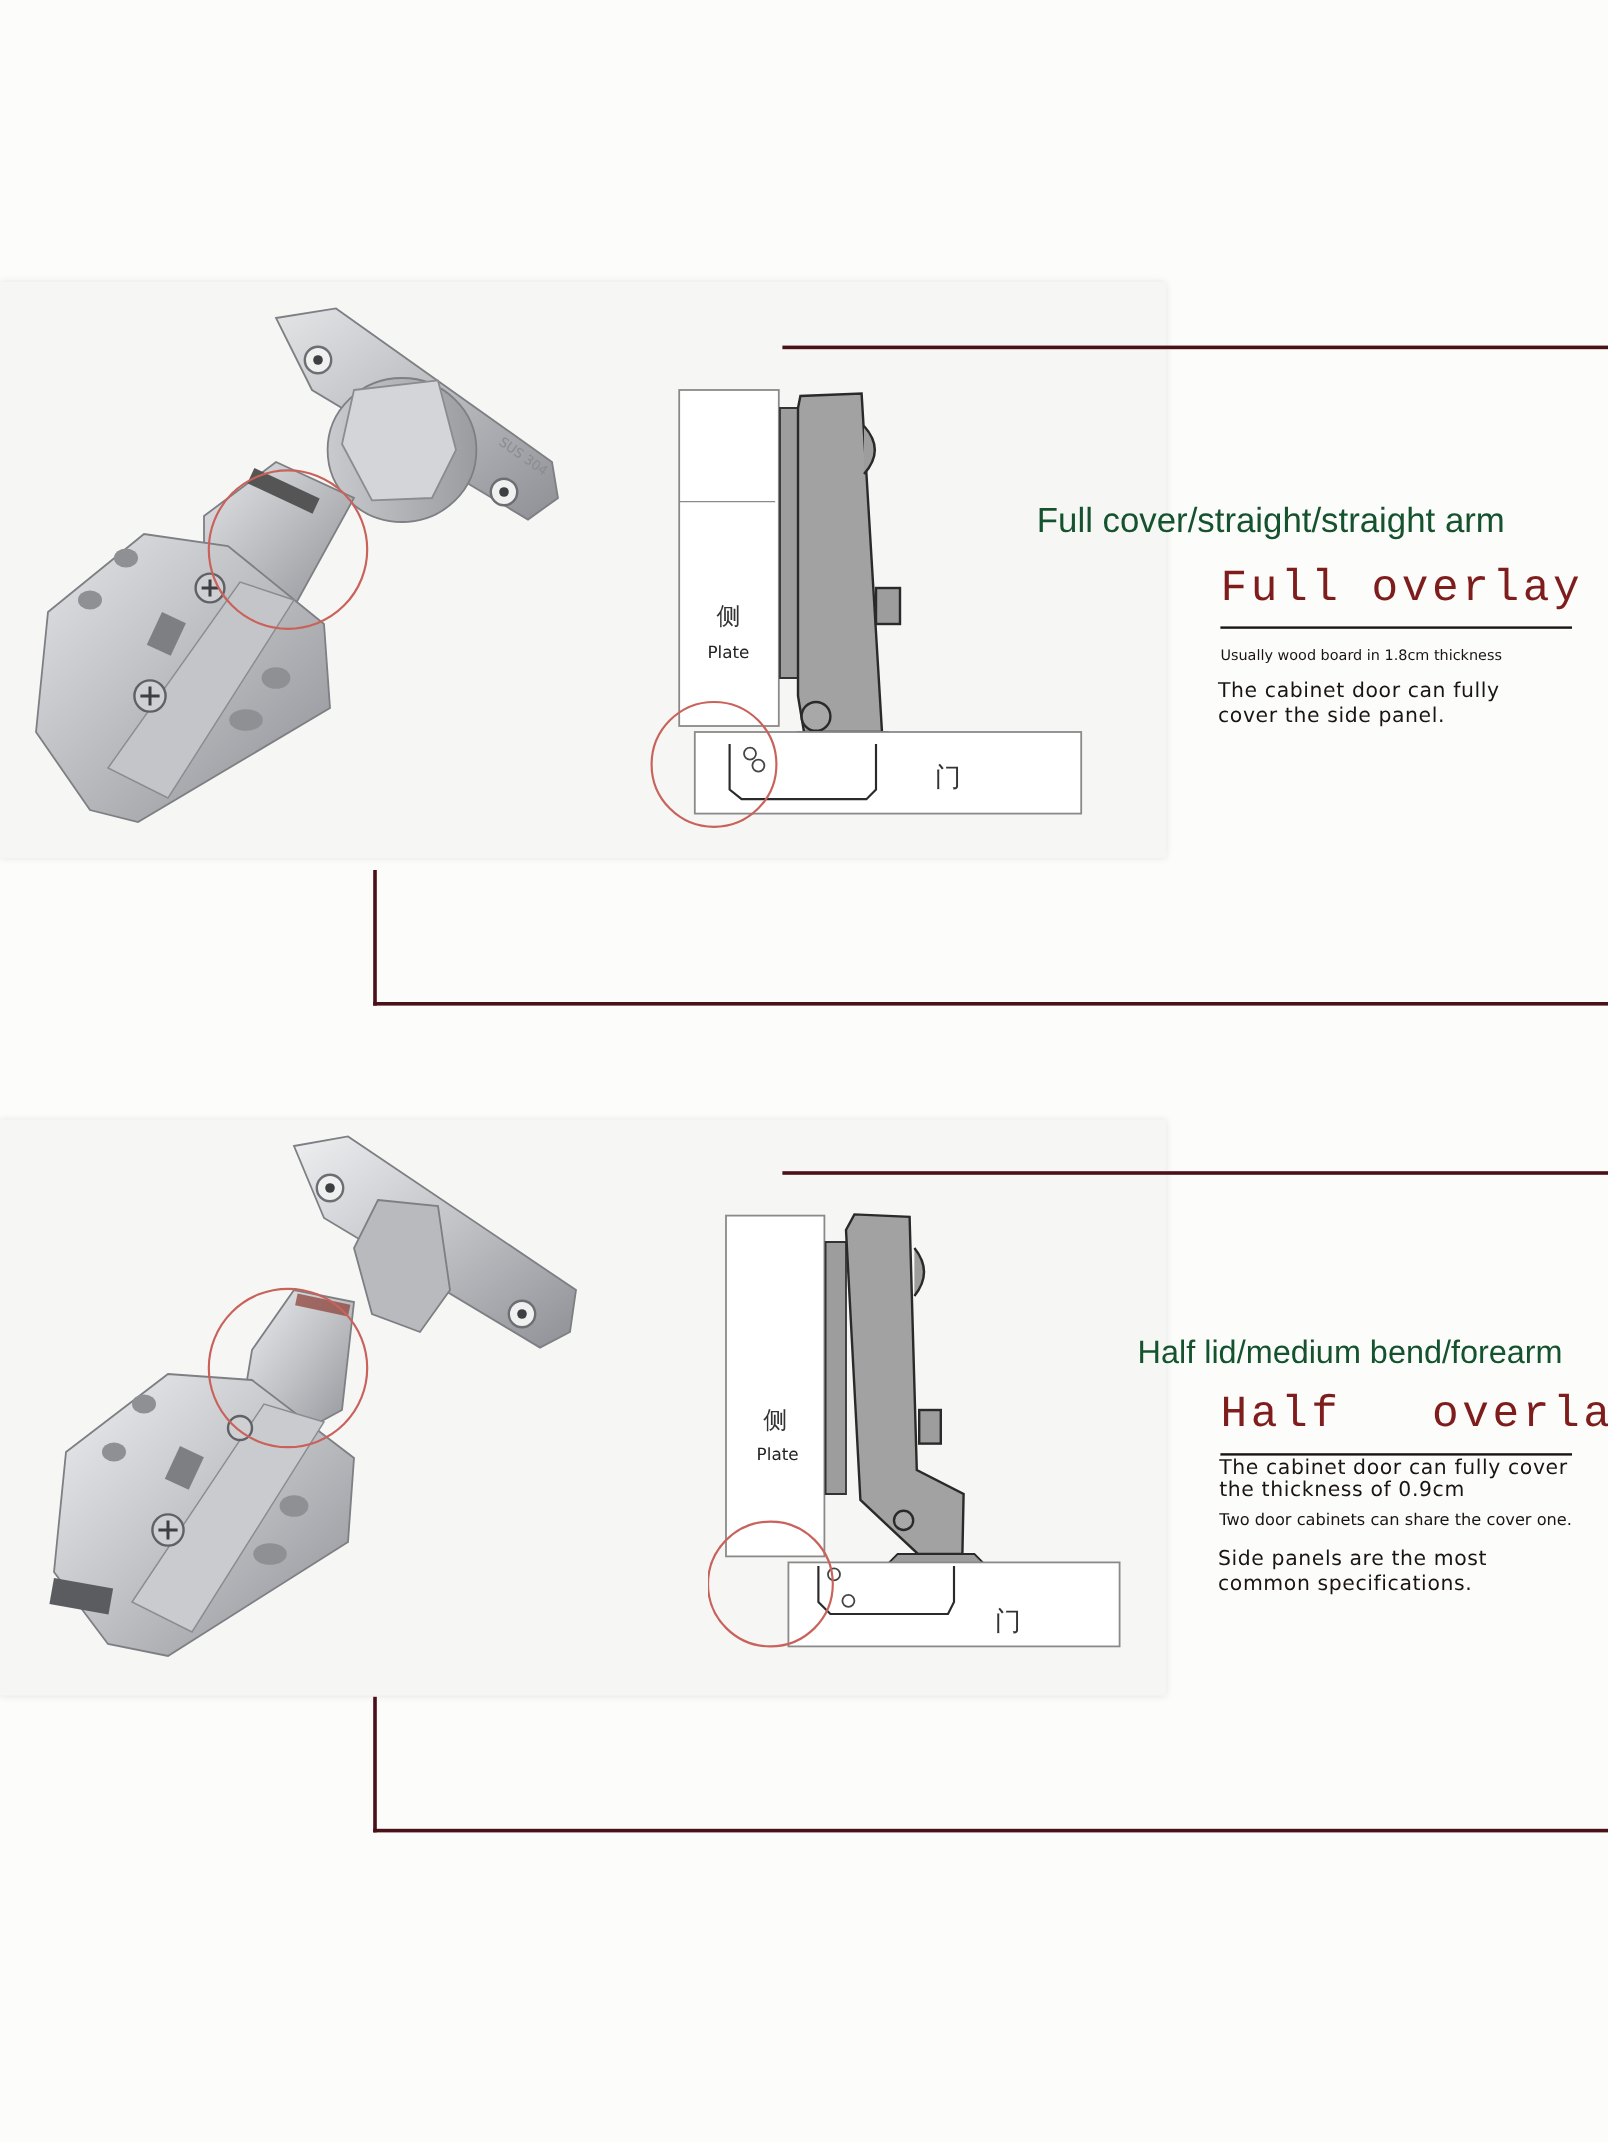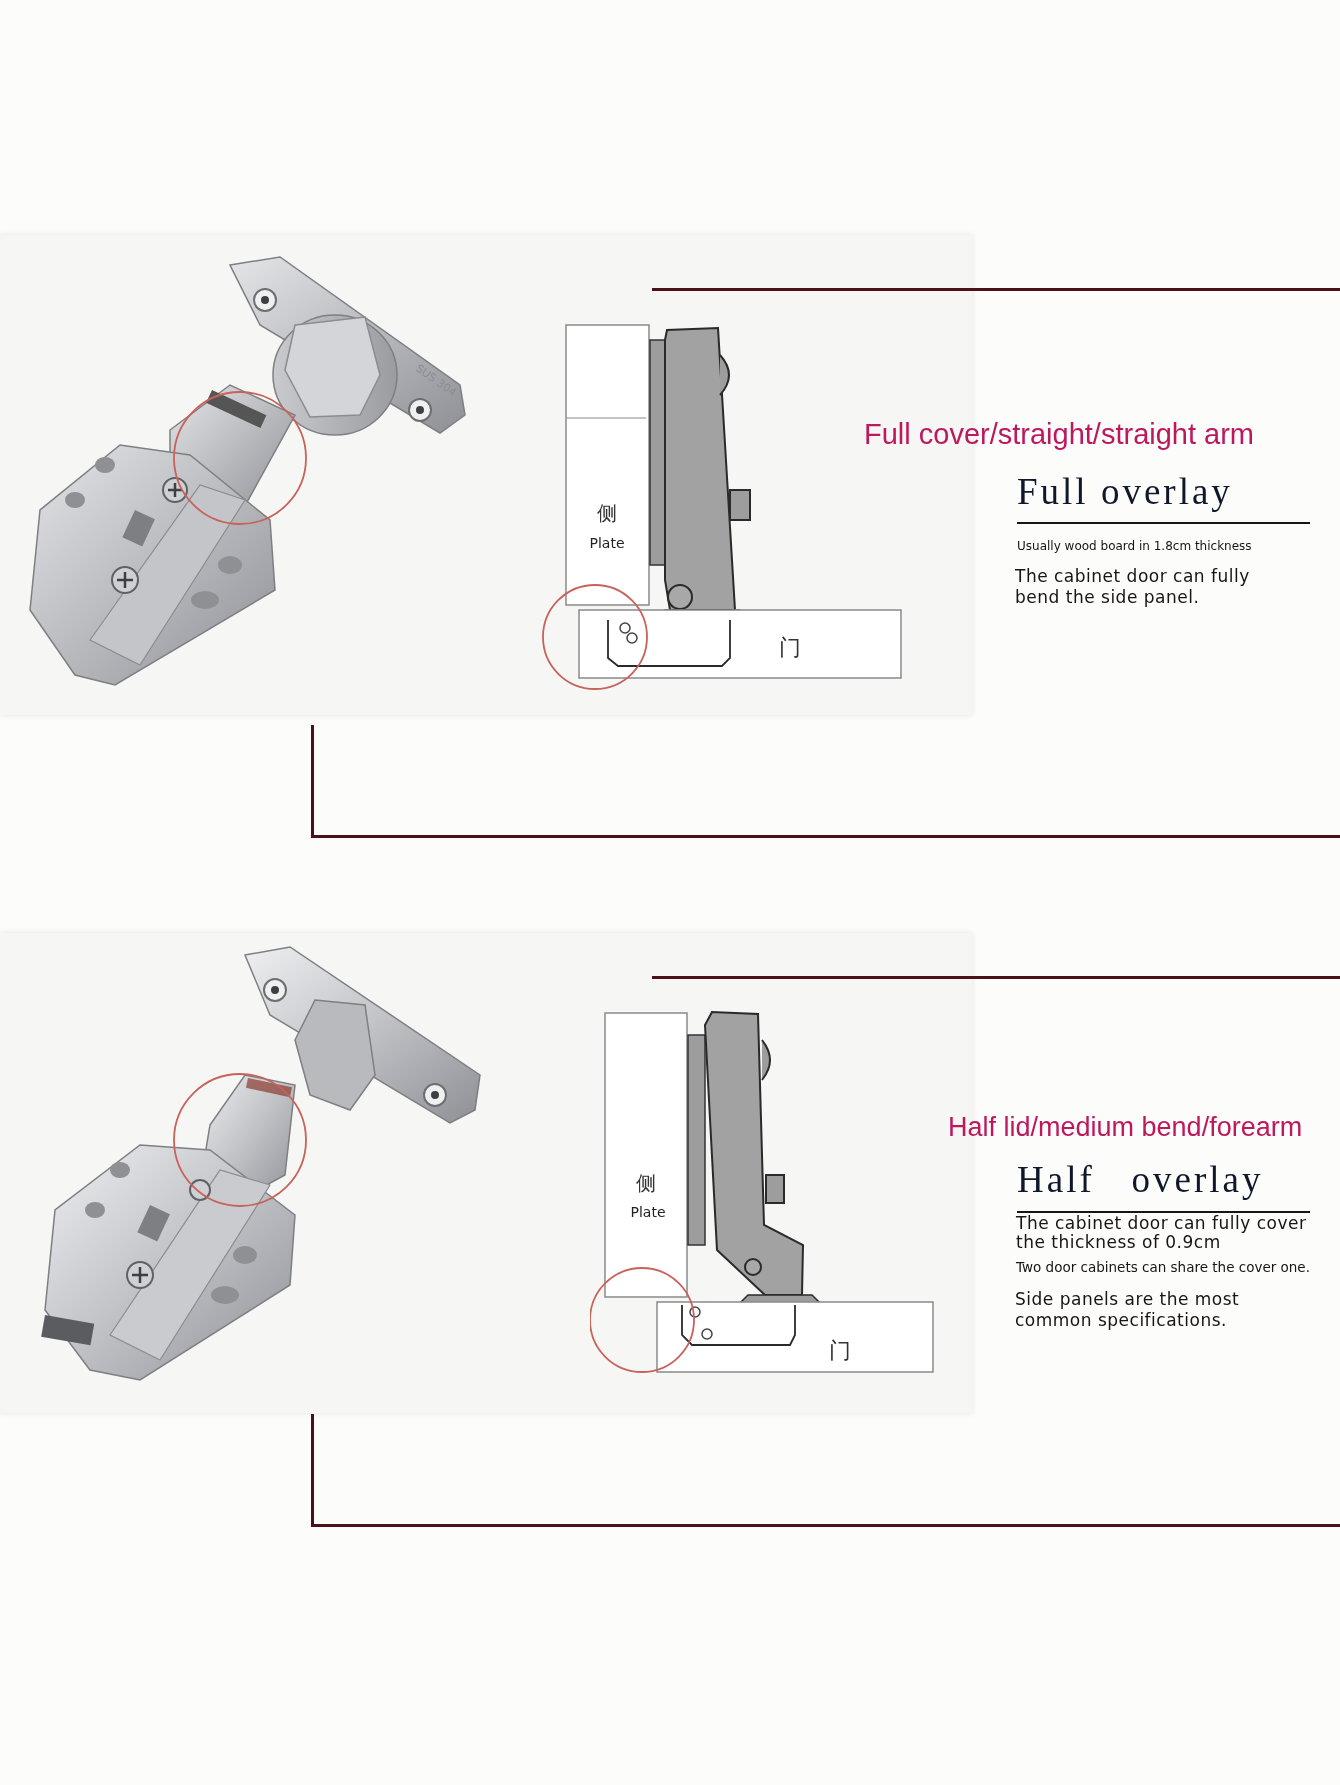--- a/index.html
+++ b/index.html
@@ -8,26 +8,26 @@
     background:#fcfcfb;
     font-family:"DejaVu Sans", sans-serif;
   }
   .card {
     position:absolute; left:0; width:972px;
     background:#f6f6f4;
     box-shadow:0 0 6px rgba(0,0,0,0.10);
   }
   .rule { position:absolute; background:#4a1118; }
   .title {
-    position:absolute; color:#be185d; font-size:29px; white-space:nowrap;
+    position:absolute; color:#14532d; font-size:29px; white-space:nowrap;
     font-family:"Liberation Sans", sans-serif;
   }
   .heading {
-    position:absolute; color:#0f172a; font-size:37px; letter-spacing:3px; white-space:pre;
-    font-family:Liberation Serif, serif;
+    position:absolute; color:#7f1d1d; font-size:37px; letter-spacing:3px; white-space:pre;
+    font-family:Liberation Mono, monospace;
   }
   .underline { position:absolute; height:2px; background:#1a1414; }
   .desc { position:absolute; color:#1a1414; white-space:nowrap; line-height:1.0; }
   .desc.sm { font-size:12px; }
   .desc.md { font-size:17px; letter-spacing:0.5px; }
   .photo, .diagram { position:absolute; }
   svg text { font-family:"DejaVu Sans", sans-serif; }
 </style>
 </head>
 <body>
@@ -99,21 +99,21 @@
 
   <circle cx="55" cy="327" r="52" fill="none" stroke="#c9625a" stroke-width="1.8"></circle>
 </svg>
 
 <div class="rule" style="left:652px;top:288px;width:688px;height:3px;"></div>
 <div class="title" style="left:864px;top:418px;">Full cover/straight/straight arm</div>
 <div class="heading" style="left:1017px;top:470px;">Full overlay</div>
 <div class="underline" style="left:1017px;top:522px;width:293px;"></div>
 <div class="desc sm" style="left:1017px;top:540px;">Usually wood board in 1.8cm thickness</div>
 <div class="desc md" style="left:1015px;top:568px;">The cabinet door can fully</div>
-<div class="desc md" style="left:1015px;top:589px;">bend the side panel.</div>
+<div class="desc md" style="left:1015px;top:589px;">cover the side panel.</div>
 <div class="rule" style="left:311px;top:725px;width:3px;height:113px;"></div>
 <div class="rule" style="left:311px;top:835px;width:1029px;height:3px;"></div>
 
 <div class="card" style="top:933px;height:480px;"></div>
 
 <svg class="photo" style="left:30px;top:945px;" width="470" height="450" viewBox="0 0 470 450">
   <defs>
     <linearGradient id="steel3" x1="0" y1="0" x2="1" y2="1">
       <stop offset="0" stop-color="#eeeff1"></stop>
       <stop offset="0.5" stop-color="#c0c2c6"></stop>

